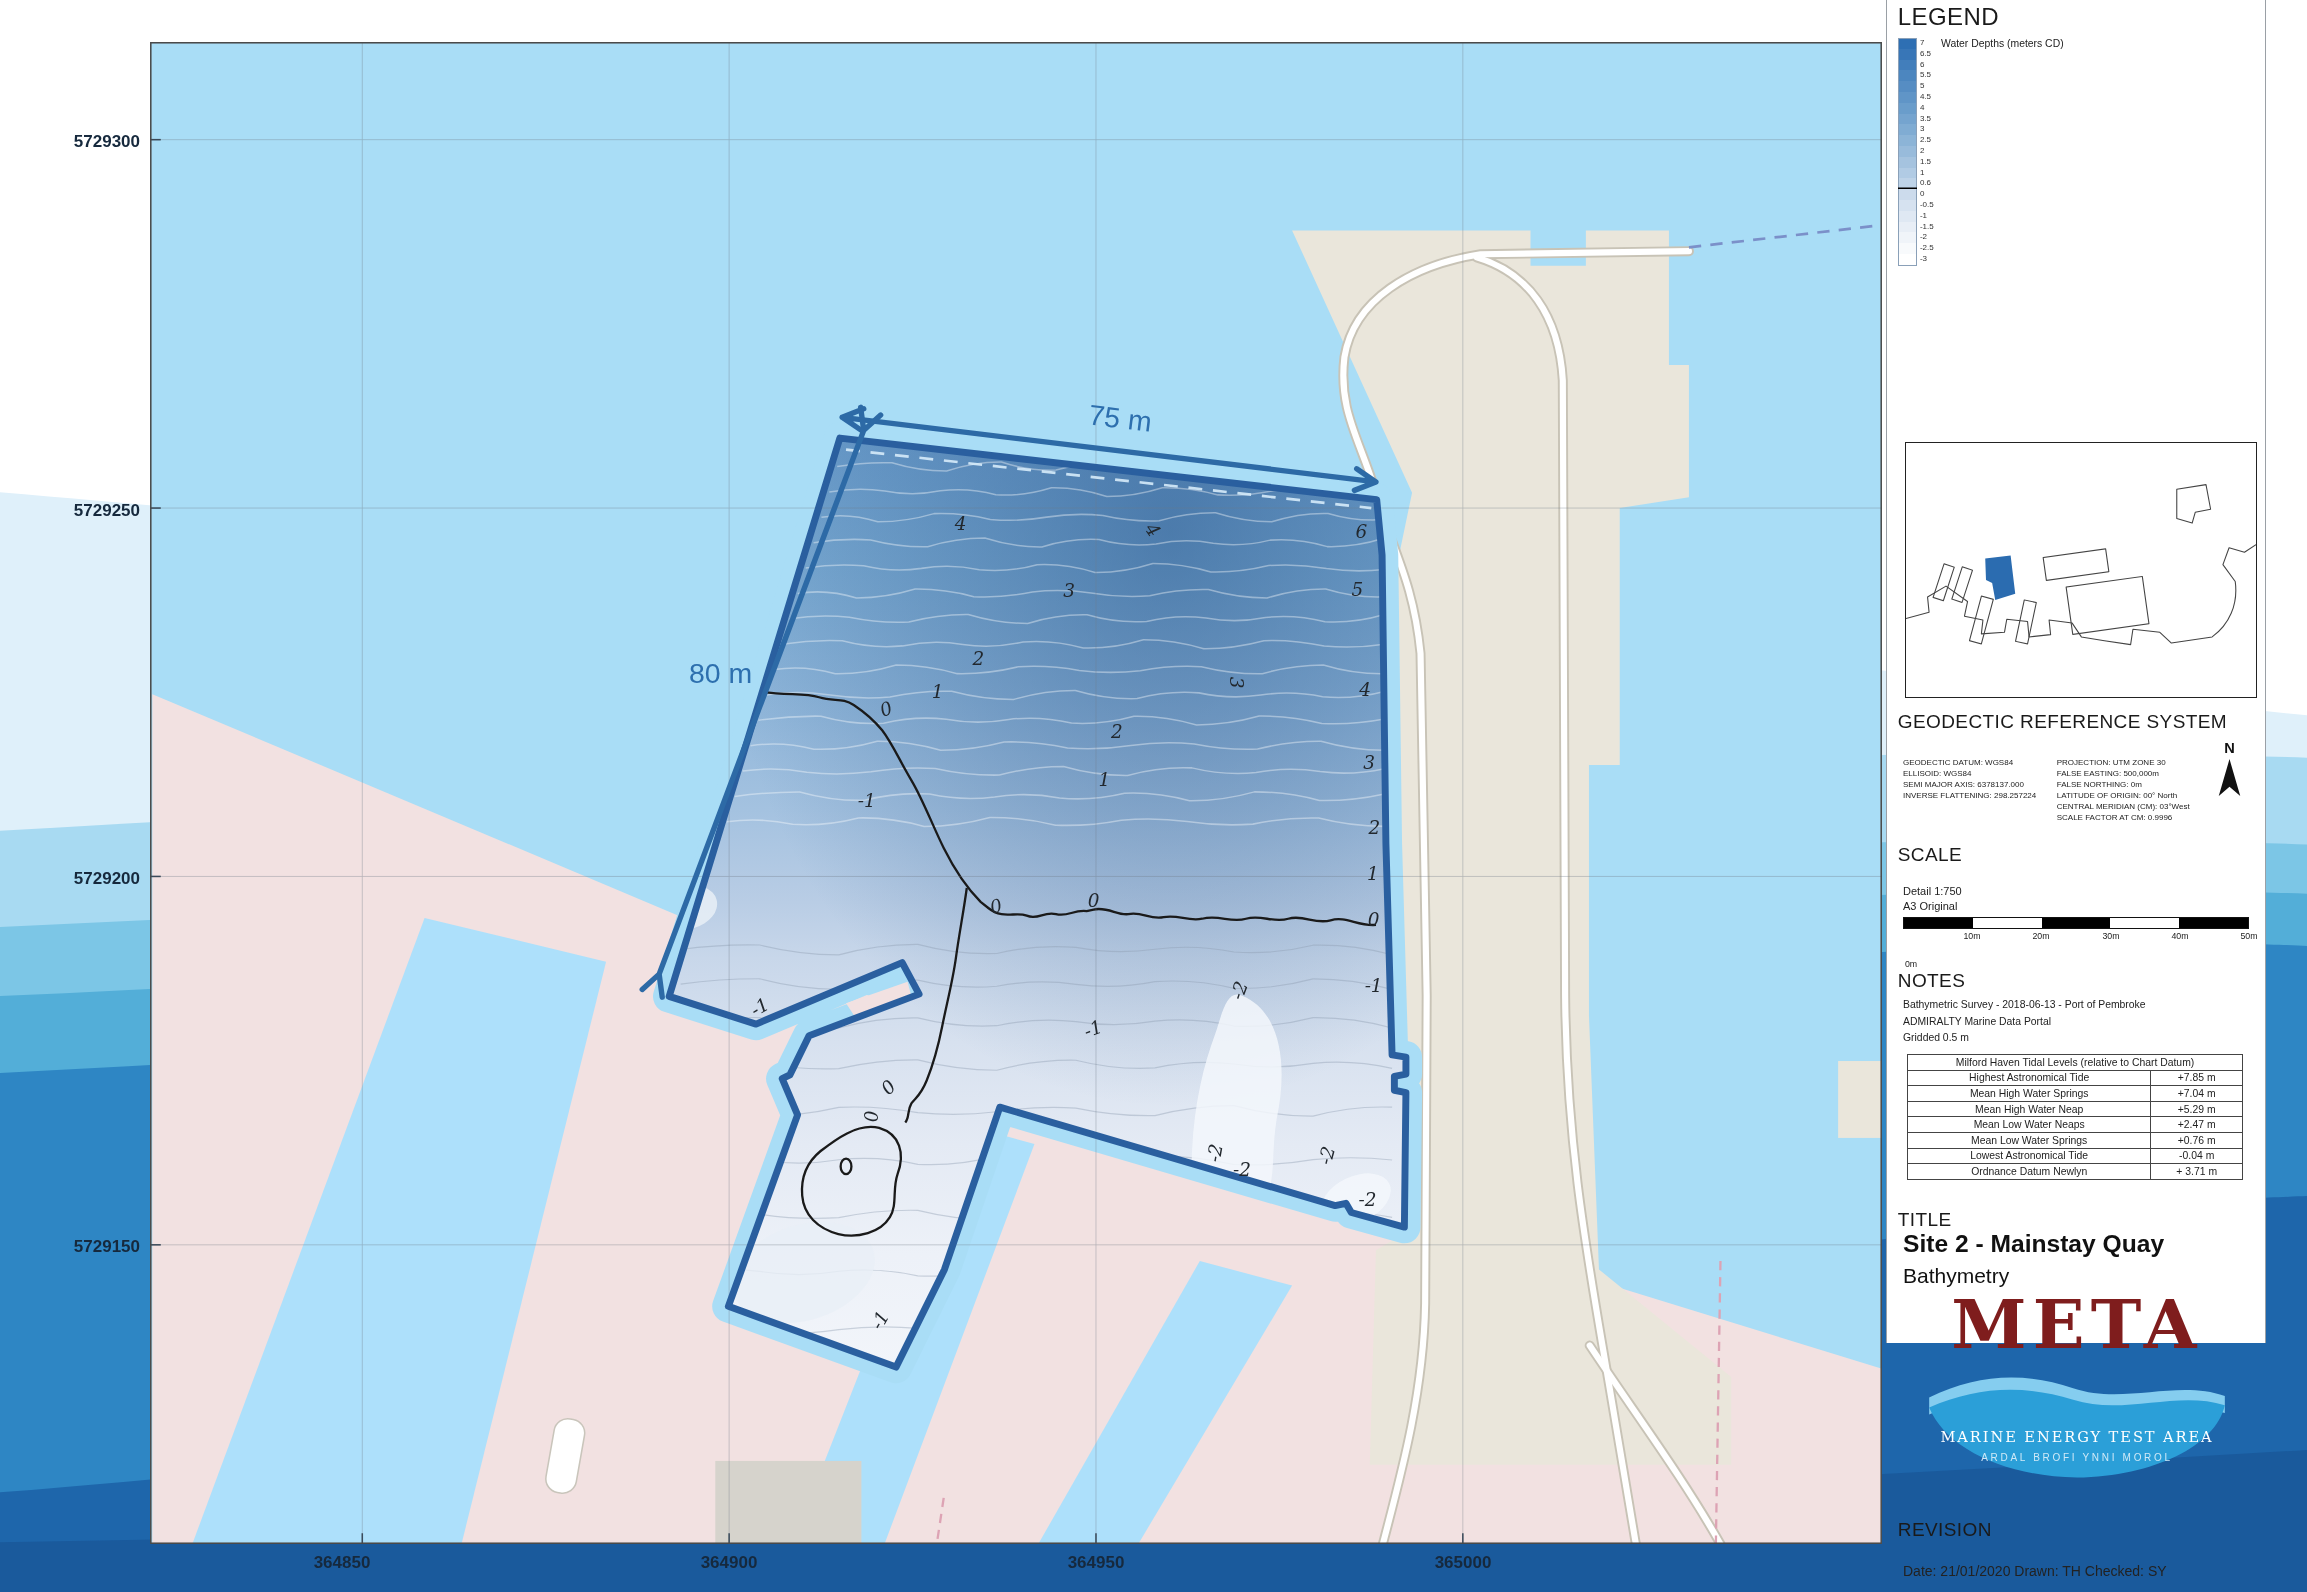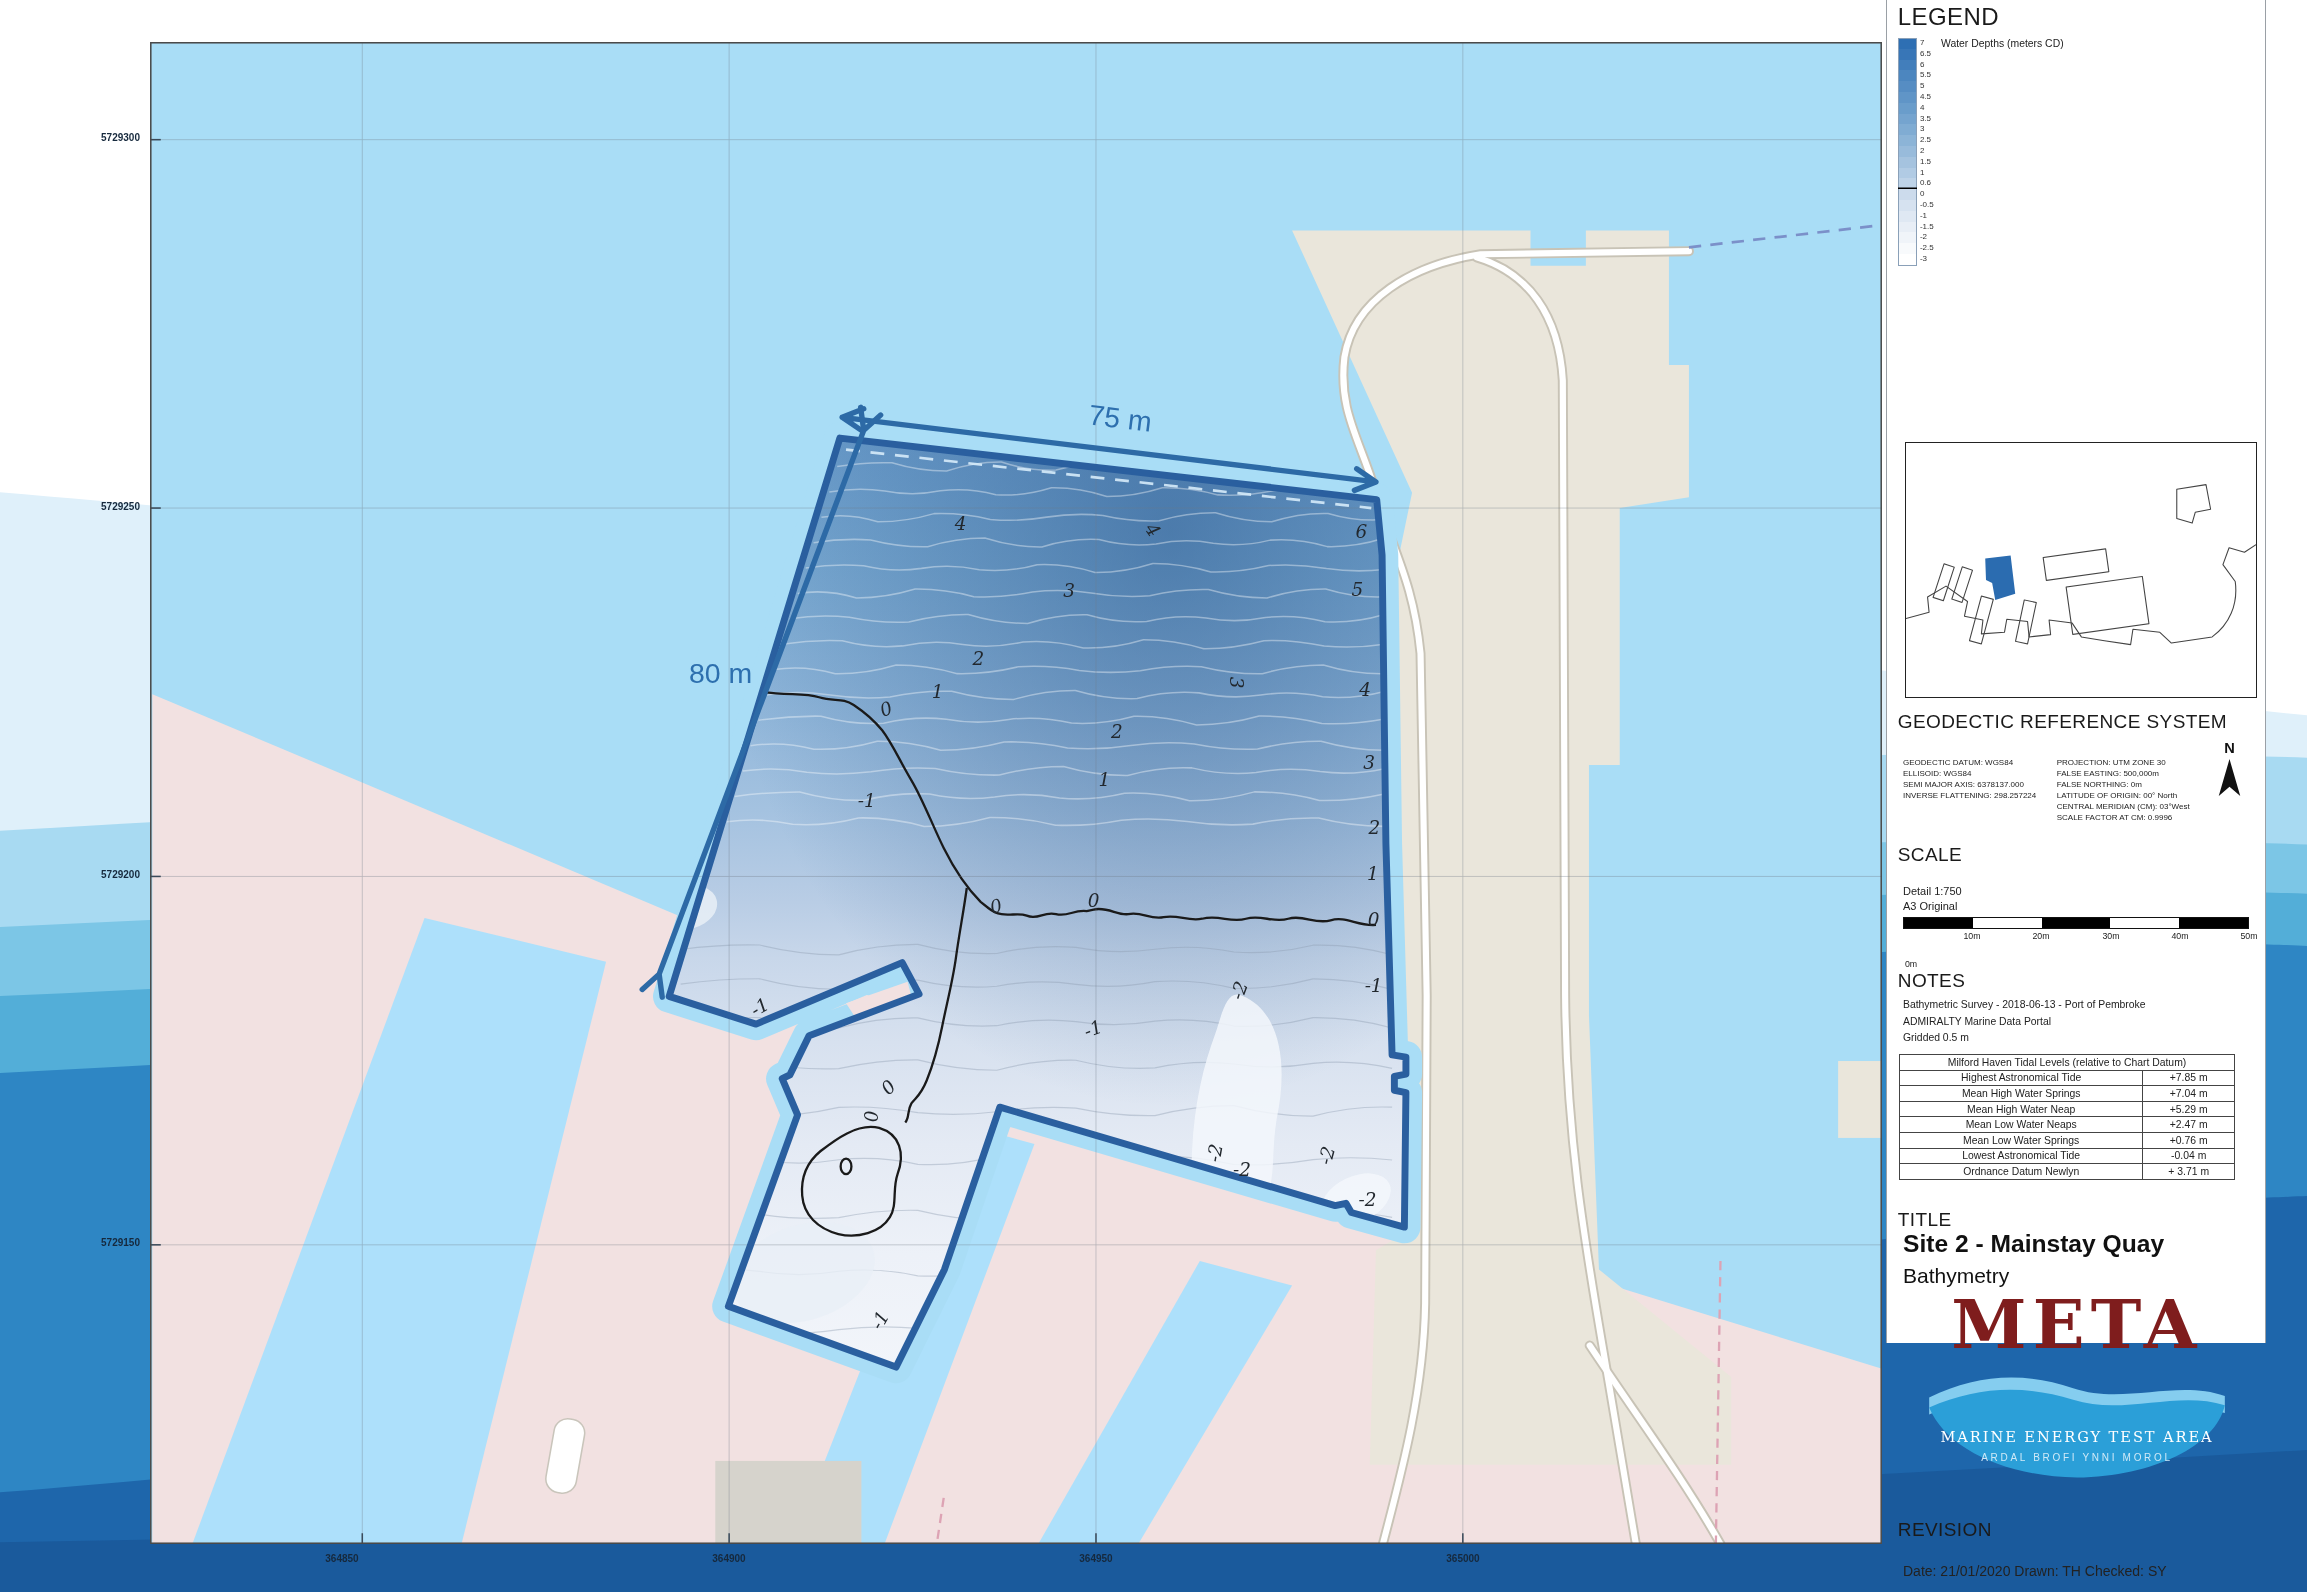--- a/index.html
+++ b/index.html
@@ -3,21 +3,21 @@
 <meta charset="utf-8">
 <style>
   html,body{margin:0;padding:0;}
   body{width:2307px;height:1593px;position:relative;overflow:hidden;
        font-family:"Liberation Sans",sans-serif;background:#fff;}
   svg{display:block;}
   
   #bg{position:absolute;left:0;top:0;width:2307px;height:1593px;}
   
   #map-wrap{position:absolute;left:150px;top:42px;width:1732px;height:1502px;}
-  .axis-label{position:absolute;font-size:10px;color:#16293d;font-weight:bold;}
+  .axis-label{position:absolute;font-size:17px;color:#16293d;font-weight:bold;}
   .xlab{top:1553px;transform:translateX(-50%);}
   .ylab{width:100px;text-align:right;left:40px;}
   
   #sidebar{position:absolute;left:1886px;top:0;width:380px;height:1343px;background:#ffffff;
            border-left:0.8px solid #9aa0a6;border-right:0.8px solid #9aa0a6;box-sizing:border-box;}
   #sidebar .sec-title{position:absolute;left:10.8px;font-size:19px;color:#1a1a1a;letter-spacing:0.4px;}
   .legend-title{top:3.1px;font-size:24px !important;}
   .legend-sub{position:absolute;left:54px;top:38px;font-size:10.4px;color:#222;}
   #colorbar{position:absolute;left:10.8px;top:38px;}
   .cb-row{display:flex;align-items:flex-start;height:10.8px;}
@@ -37,21 +37,21 @@
   #scale-title{top:844px;}
   #scale-detail{position:absolute;left:16px;top:884px;font-size:11px;line-height:14.6px;color:#222;}
   #scalebar{position:absolute;left:16px;top:917px;width:346px;height:11.5px;display:flex;border:0.8px solid #111;box-sizing:border-box;}
   #scalebar .seg{flex:1;}
   #scalebar .seg:nth-child(odd){background:#000;}
   #scalebar .seg:nth-child(even){background:#fff;}
   #scalebar-labels{position:absolute;left:16px;top:931px;width:354px;height:12.3px;}
   #scalebar-labels span{position:absolute;font-size:8.8px;color:#222;transform:translateX(-50%);}
   #notes-title{top:970px;}
   #notes-lines{position:absolute;left:16px;top:997px;font-size:10.4px;line-height:16.5px;color:#222;}
-  #tidal{position:absolute;left:12px;top:1054px;width:336px;border-collapse:collapse;font-size:10.4px;color:#222;padding-left:24px;}
+  #tidal{position:absolute;left:20px;top:1054px;width:336px;border-collapse:collapse;font-size:10.4px;color:#222;padding-left:24px;}
   #tidal th,#tidal td{border:0.8px solid #444;text-align:center;padding:0.8px 3.1px;height:13px;font-weight:normal;}
   #title-label{top:1209px;}
   #title-site{position:absolute;left:16px;top:1230px;font-size:24.6px;font-weight:bold;color:#111;}
   #title-sub{position:absolute;left:16px;top:1264px;font-size:21px;color:#111;}
   #logo{position:absolute;left:0;top:1286px;width:380px;text-align:center;}
   #logo .meta{font-family:"DejaVu Serif",serif;font-weight:bold;font-size:68px;color:#7f1d1d;letter-spacing:6.2px;line-height:77px;}
   #logo svg{margin:1.5px auto 0 auto;}
   #rev-title{top:1519px;}
   #rev-line{position:absolute;left:16px;top:1563px;font-size:14px;color:#222;text-align:center;}
 </style>

